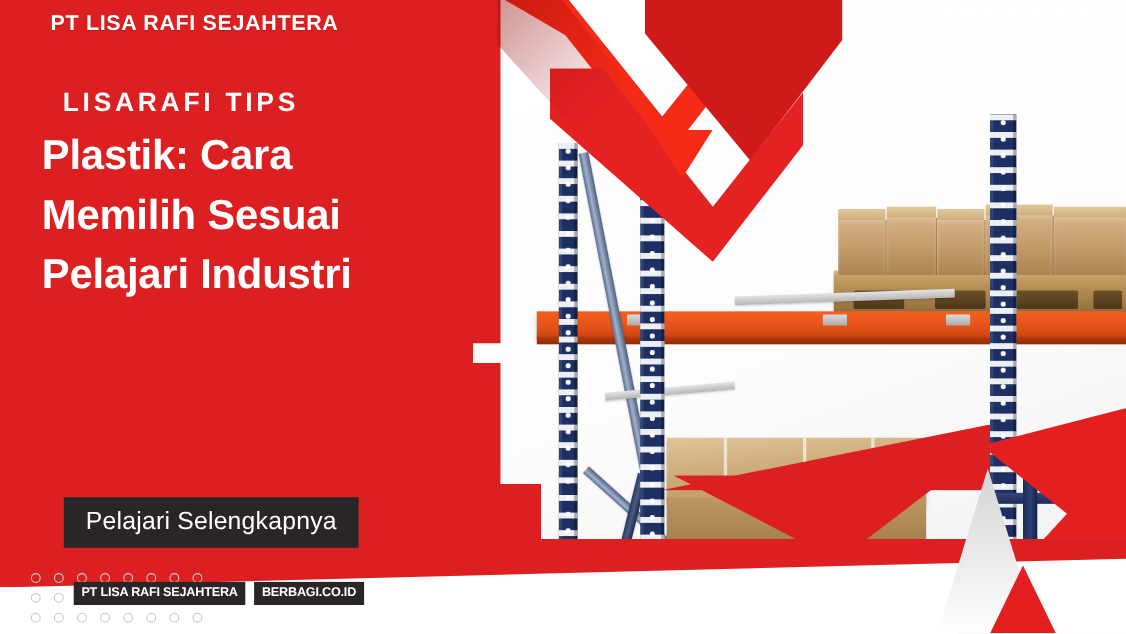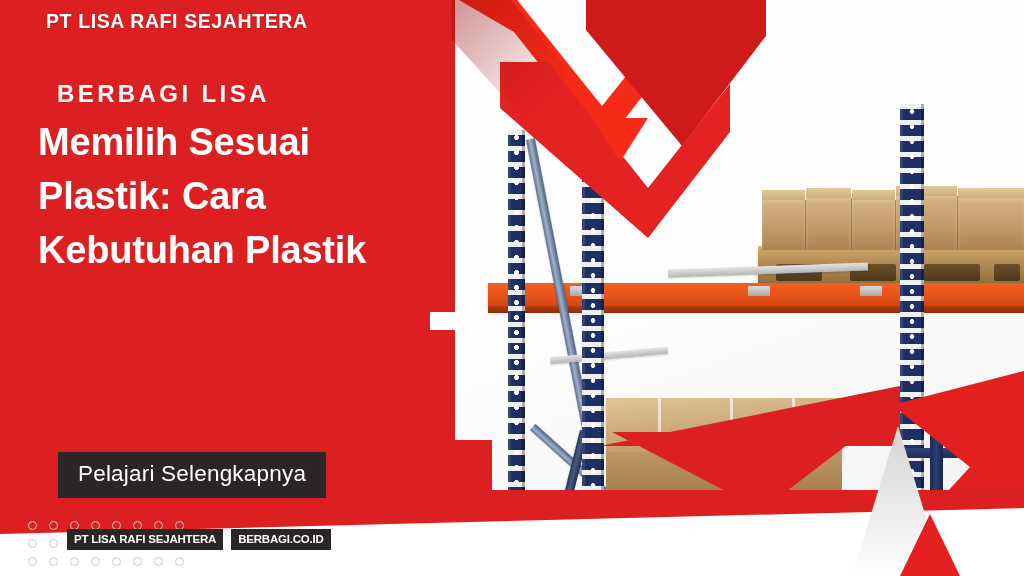--- a/index.html
+++ b/index.html
@@ -408,25 +408,25 @@
     <div class="dot"></div>
       <div class="dot"></div>
     <div class="dot"></div>
       <div class="dot"></div>
   </div>
 
   <div class="header">
     <div class="brand-word">PT LISA RAFI SEJAHTERA</div>
   </div>
 
-  <div class="eyebrow">BERBAGI LISA</div>
+  <div class="eyebrow">LISARAFI TIPS</div>
   <div class="headline">
+    <span>Plastik: Cara</span>
     <span>Memilih Sesuai</span>
-    <span>Plastik: Cara</span>
-    <span>Kebutuhan Plastik</span>
+    <span>Pelajari Industri</span>
   </div>
 
   <div class="cta">Pelajari Selengkapnya</div>
 
   <div class="chips">
     <div class="chip">PT LISA RAFI SEJAHTERA</div>
     <div class="chip">BERBAGI.CO.ID</div>
   </div>
 
 </div>

